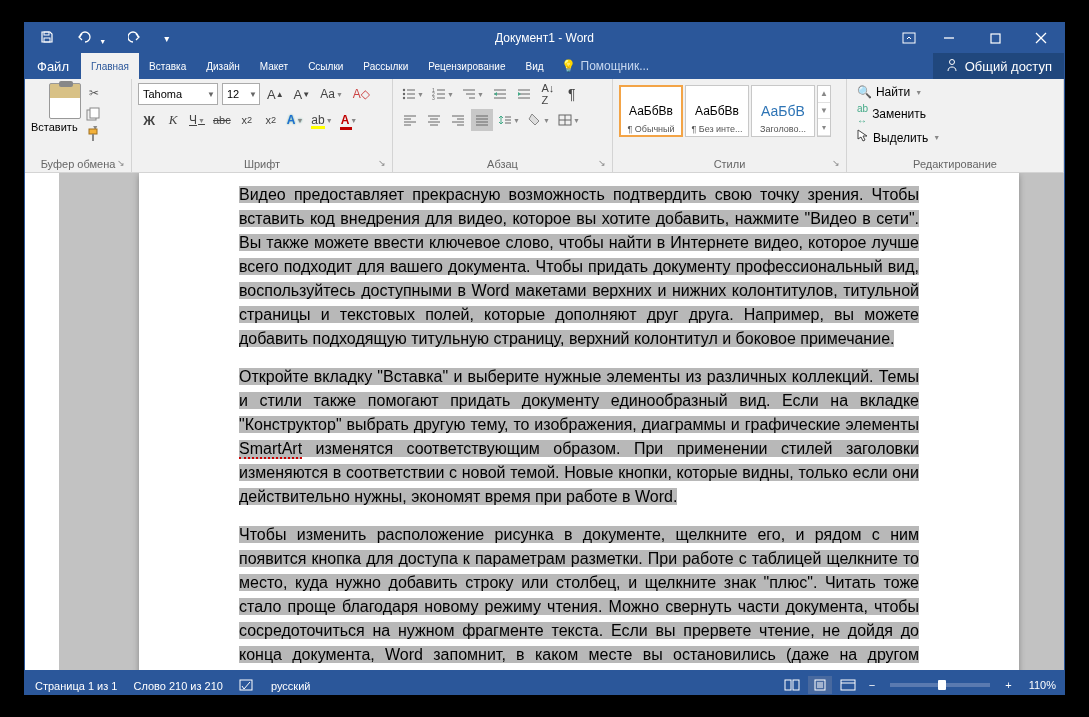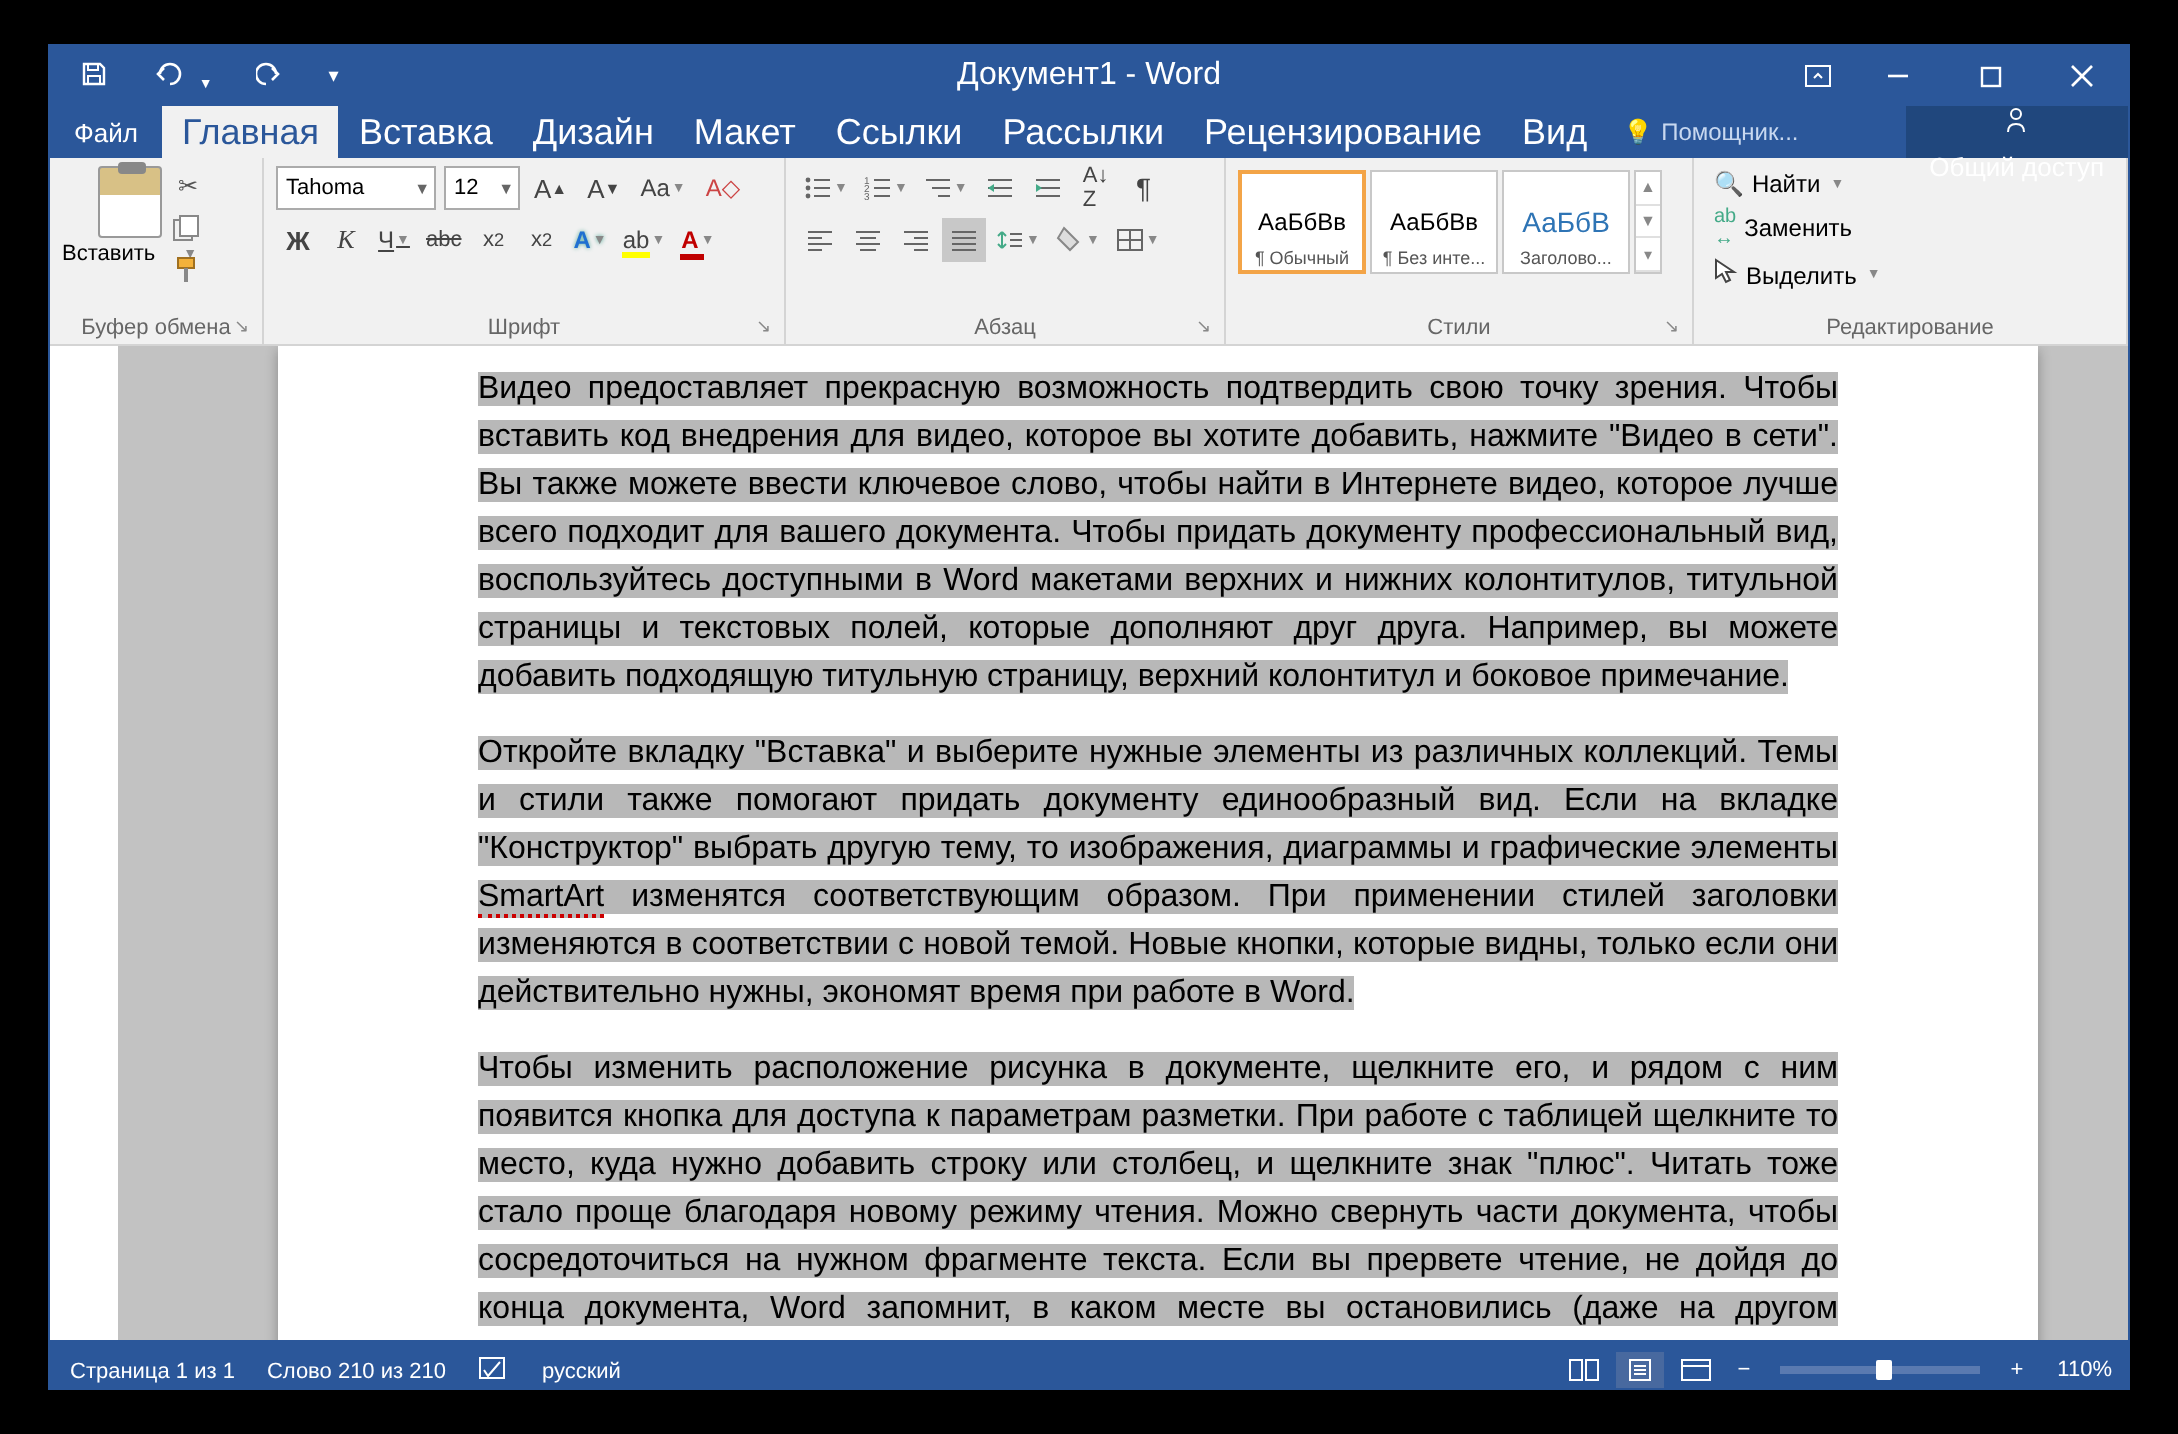--- a/index.html
+++ b/index.html
@@ -1,30 +1,30 @@
 <!DOCTYPE html>
 <html><head>
 <meta charset="utf-8">
 <style>
 * { box-sizing: border-box; margin: 0; padding: 0; }
 body { font-family: "Segoe UI", Tahoma, sans-serif; font-size: 12px; background: #000; width: 1089px; height: 717px; overflow: hidden; position: relative; }
 .window { position: absolute; top: 22px; left: 24px; width: 1041px; height: 673px; background: #fff; border: 1px solid #2b579a; display: flex; flex-direction: column; }
 .titlebar { height: 30px; background: #2b579a; color: #fff; display: flex; align-items: center; position: relative; }
 .qat { display: flex; align-items: center; margin-left: 15px; gap: 22px; }
 .qat-btn { cursor: pointer; }
-.title-center { position: absolute; left: 50%; transform: translateX(-50%); color: #fff; font-size: 16px; }
+.title-center { position: absolute; left: 50%; transform: translateX(-50%); color: #fff; font-size: 12px; }
 .win-controls { position: absolute; right: 0; display: flex; align-items: center; }
 .win-btn { width: 46px; height: 30px; display: flex; align-items: center; justify-content: center; cursor: pointer; }
 .ribbon-opts { width: 34px; height: 30px; display: flex; align-items: center; justify-content: center; }
 .tabbar { height: 26px; background: #2b579a; display: flex; align-items: center; position: relative; }
 .tab-file { color: #fff; padding: 0 12px; height: 100%; display: flex; align-items: center; font-size: 13px; }
-.tab { color: #fff; padding: 0 10px; height: 100%; display: flex; align-items: center; font-size: 18px; cursor: pointer; }
+.tab { color: #fff; padding: 0 10px; height: 100%; display: flex; align-items: center; font-size: 10px; cursor: pointer; }
 .tab.active { background: #f1f1f1; color: #2b579a; }
 .tell-me { color: #c8d8f0; display: flex; align-items: center; gap: 4px; margin-left: 8px; font-size: 12px; }
-.share { position: absolute; right: 0; color: #fff; height: 100%; display: flex; align-items: center; gap: 6px; padding: 0 12px; background: #20477d; font-size: 13px; flex-direction: column; }
+.share { position: absolute; right: 0; color: #fff; height: 100%; display: flex; align-items: center; gap: 6px; padding: 0 12px; background: #20477d; font-size: 13px; }
 .signin { position: absolute; right: 120px; color: #b8cbe8; font-size: 11px; }
 .ribbon { height: 94px; background: #f1f1f1; border-bottom: 1px solid #d4d4d4; display: flex; }
 .group { border-right: 1px solid #d4d4d4; display: flex; flex-direction: column; position: relative; padding: 4px 6px 0 6px; }
 .group-label { position: absolute; bottom: 2px; left: 0; right: 0; text-align: center; color: #666; font-size: 11px; }
 .group-expand { position: absolute; bottom: 4px; right: 4px; width: 10px; height: 10px; font-size: 9px; color: #888; }
 .clipboard-group { width: 107px; }
 .paste-btn { display: flex; flex-direction: column; align-items: center; position: absolute; left: 6px; top: 4px; }
 .paste-icon { width: 32px; height: 36px; background: linear-gradient(#d8c186 40%, #fff 40%); border: 1px solid #999; border-radius: 2px; position: relative; }
 .paste-icon::before { content: ''; position: absolute; top: -3px; left: 9px; width: 14px; height: 6px; background: #888; border-radius: 2px; }
 .paste-lbl { font-size: 11px; margin-top: 2px; display: flex; align-items: center; gap: 13px; }

